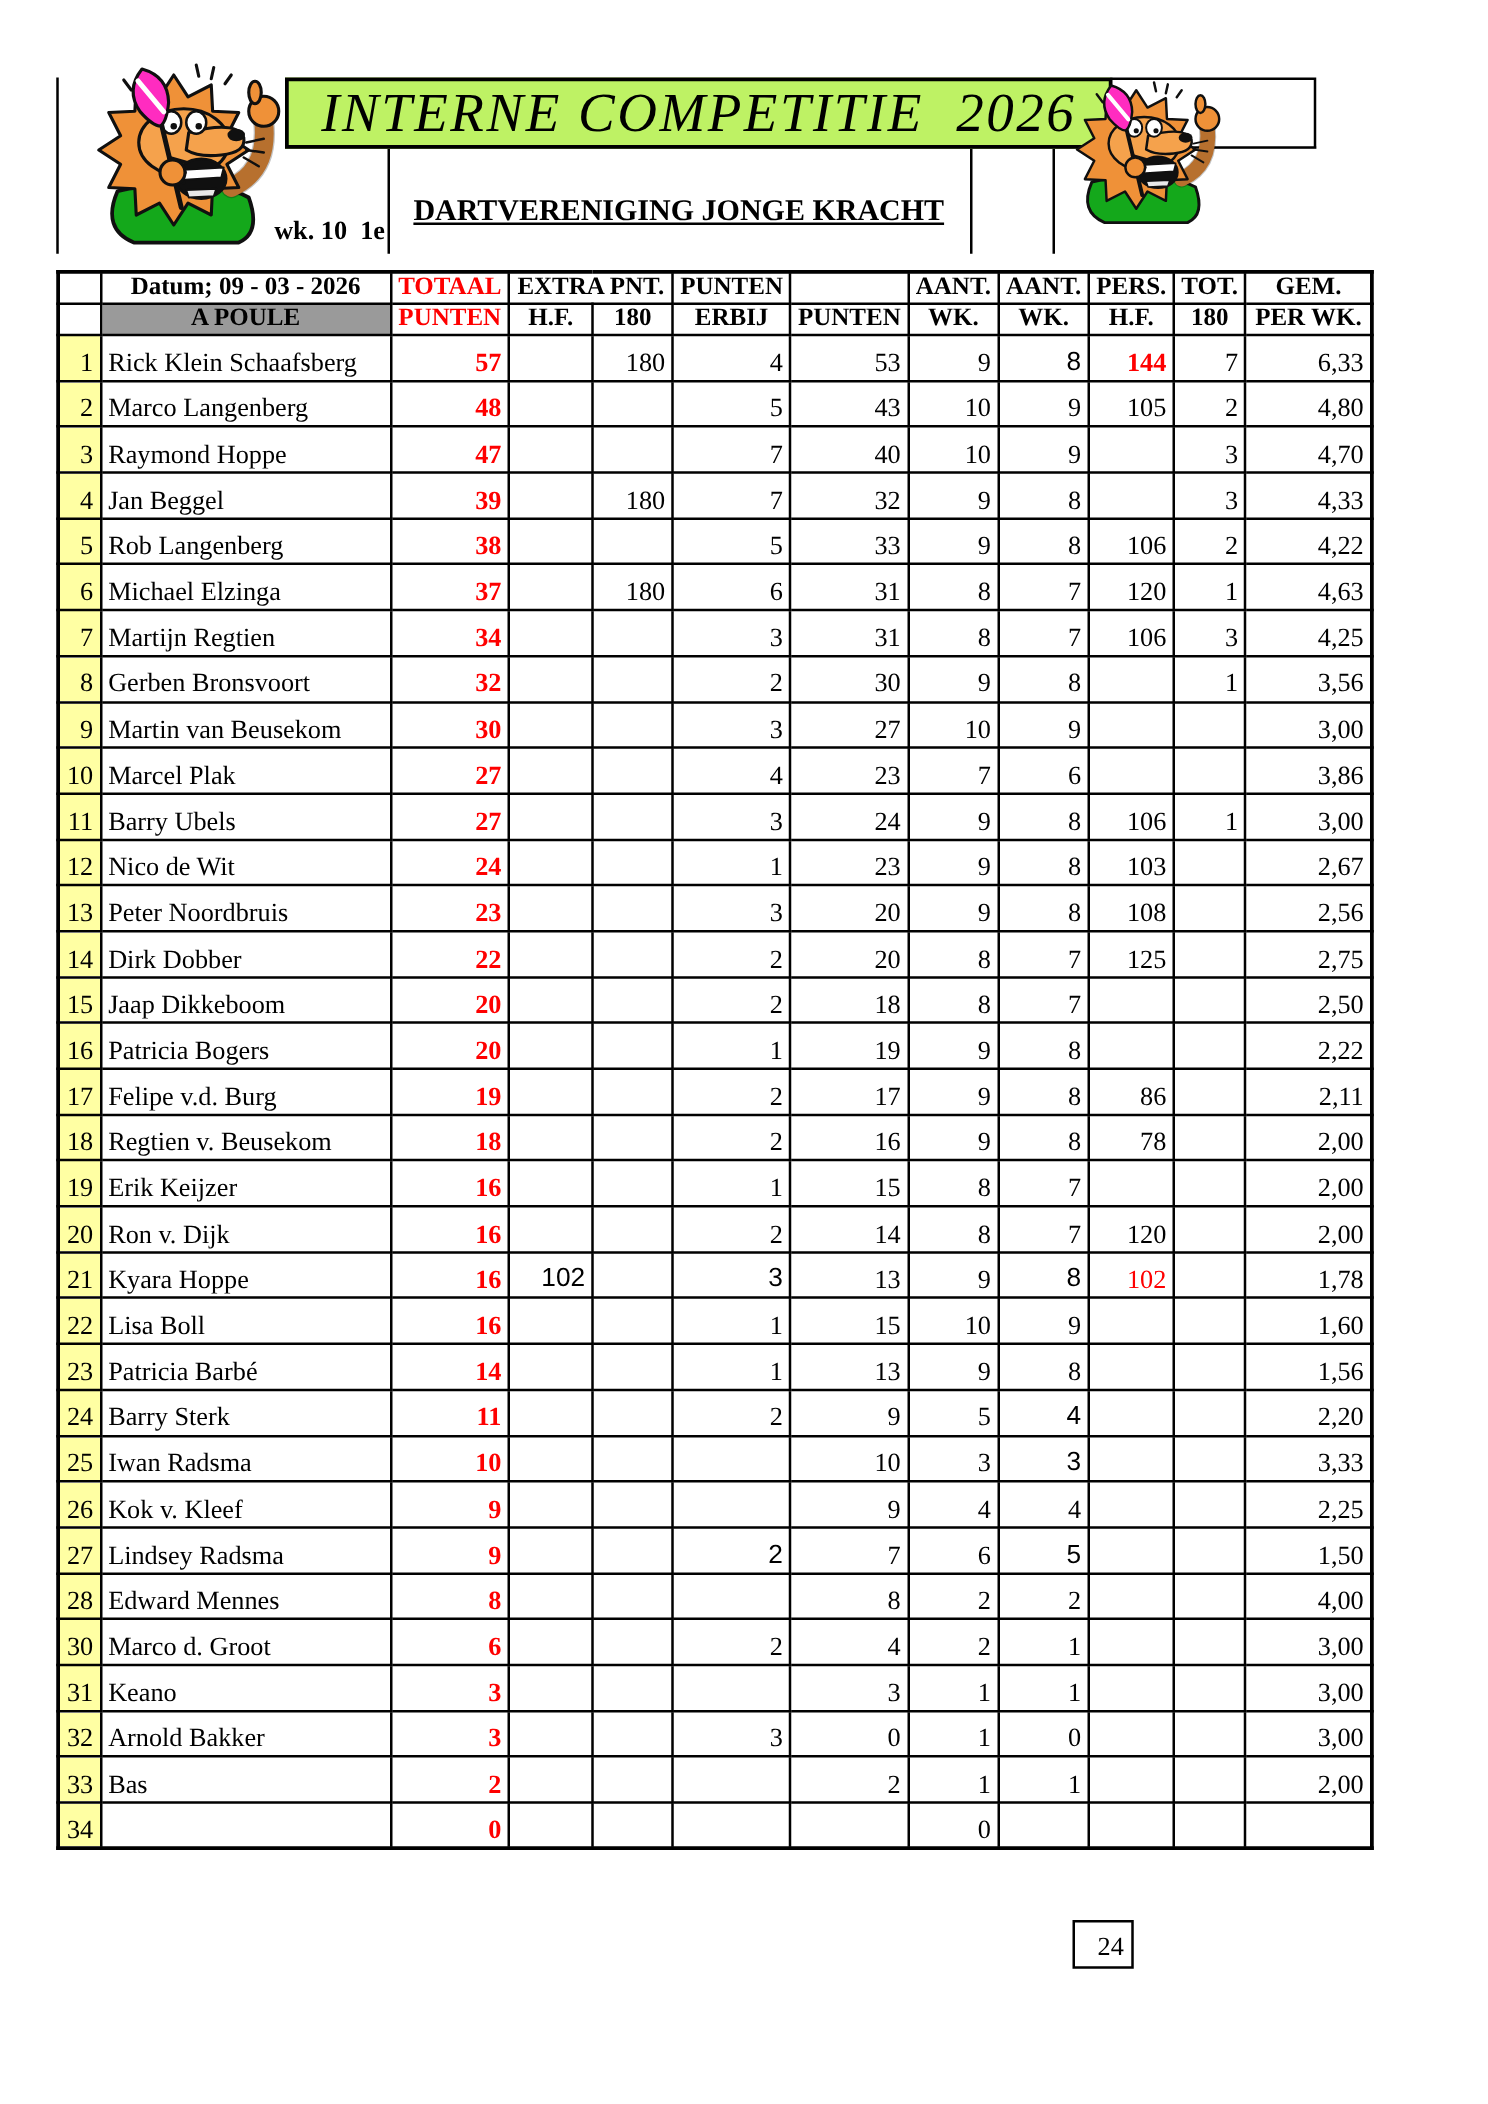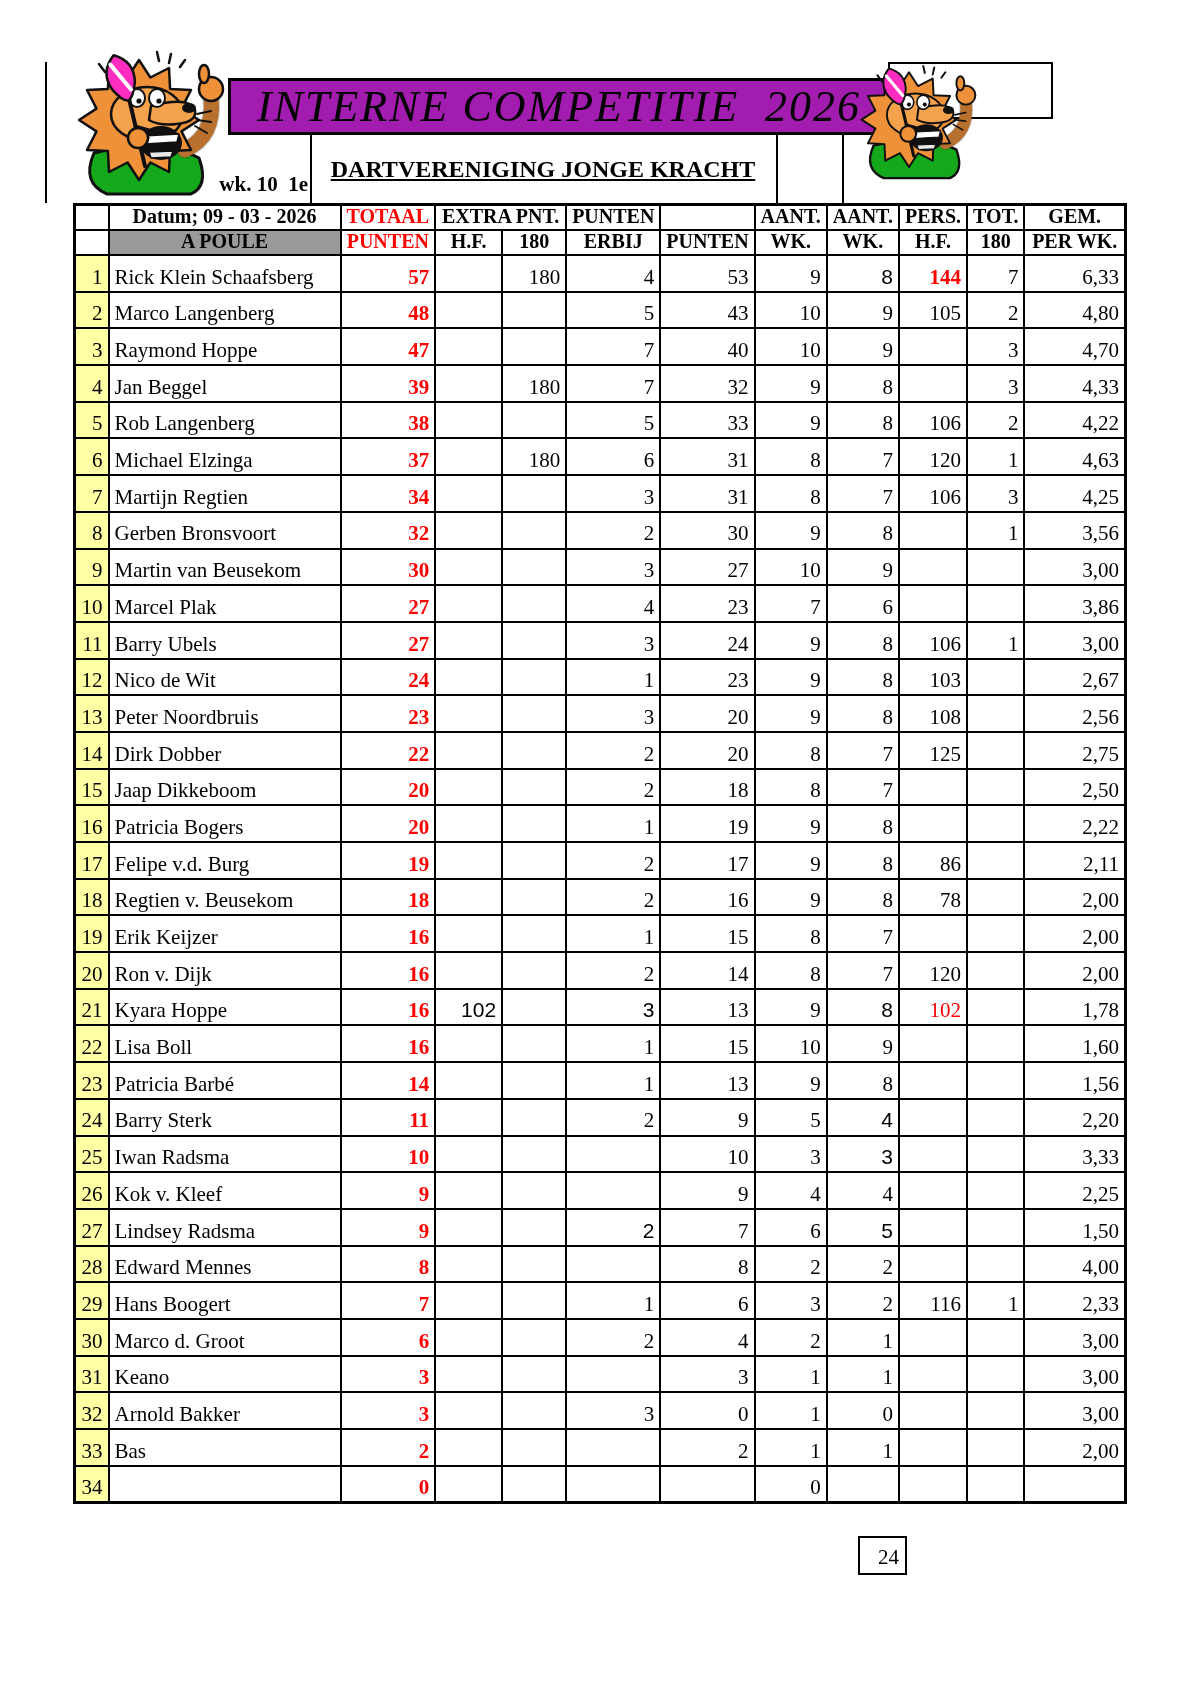--- a/index.html
+++ b/index.html
@@ -7,42 +7,42 @@
         font-family:"Liberation Serif", serif;color:#000;overflow:hidden;}
 
   
   .vline{position:absolute;background:#000;width:2px;}
   #left-rule{left:45px;top:62px;height:141px;}
   #rule-311{left:310px;top:119px;height:84px;}
   #rule-777{left:776px;top:119px;height:84px;}
   #rule-843{left:842px;top:119px;height:84px;}
 
   #banner{position:absolute;left:228px;top:62px;width:662px;height:57px;
-          background:#a21caf;border:3px solid #000;box-sizing:border-box;
-          display:flex;align-items:center;justify-content:center;margin-top:16px;}
+          background:#bef264;border:3px solid #000;box-sizing:border-box;
+          display:flex;align-items:center;justify-content:center;}
   #banner .t{font-style:italic;font-size:44px;font-weight:500;letter-spacing:2px;
              white-space:pre;line-height:1;}
   #banner-side{position:absolute;left:888px;top:62px;width:165px;height:57px;
           border:2px solid #000;box-sizing:border-box;background:#fff;}
   #banner-underline{position:absolute;left:228px;top:117px;width:825px;height:2px;background:#000;}
 
   #subtitle{position:absolute;left:310px;top:119px;width:466px;height:100px;
             display:flex;align-items:center;justify-content:center;text-align:center;}
   #subtitle .t{font-weight:bold;font-size:24px;text-decoration:underline;white-space:nowrap;}
 
   #wklabel{position:absolute;left:120px;top:172px;width:188px;text-align:right;
            font-weight:bold;font-size:21px;white-space:pre;}
 
   .mascot{position:absolute;}
   #mascot-left{left:38px;top:48px;width:202px;height:150px;}
   #mascot-right{left:830px;top:52px;width:158px;height:140px;}
 
   
-  #standings{position:absolute;left:45px;top:203px;border-collapse:collapse;
-             table-layout:fixed;border:3px solid #000;margin-left:28px;}
+  #standings{position:absolute;left:45px;top:216px;border-collapse:collapse;
+             table-layout:fixed;border:3px solid #000;}
   #standings td,#standings th{border:2px solid #000;padding:0 5px 3px 5px;
              vertical-align:bottom;overflow:hidden;white-space:nowrap;
              font-size:21px;line-height:1.05;box-sizing:border-box;}
   #standings thead tr.r1{height:25px;}
   #standings thead tr.r2{height:24px;padding-left:39px;}
   #standings tbody tr{height:36.7px;}
   #standings th{font-weight:bold;text-align:center;font-size:20px;padding-bottom:2px;}
   th.h-datum{text-align:left;padding-left:7px;}
   th.h-poule{background:#9a9a9a;font-weight:normal;font-size:21px;}
   .red{color:#fe0000;border-radius:11px;}
@@ -565,34 +565,20 @@
           <td class="c-c180"></td>
           <td class="c-erbij"></td>
           <td class="c-punten">8</td>
           <td class="c-wk1">2</td>
           <td class="c-wk2">2</td>
           <td class="c-pershf"></td>
           <td class="c-tot180"></td>
           <td class="c-gem">4,00</td>
         </tr>
         <tr>
-          <td class="c-rank">29</td>
-          <td class="c-name">Hans Boogert</td>
-          <td class="c-totaal">7</td>
-          <td class="c-hf"></td>
-          <td class="c-c180"></td>
-          <td class="c-erbij">1</td>
-          <td class="c-punten">6</td>
-          <td class="c-wk1">3</td>
-          <td class="c-wk2">2</td>
-          <td class="c-pershf">116</td>
-          <td class="c-tot180">1</td>
-          <td class="c-gem">2,33</td>
-        </tr>
-        <tr>
           <td class="c-rank">30</td>
           <td class="c-name">Marco d. Groot</td>
           <td class="c-totaal">6</td>
           <td class="c-hf"></td>
           <td class="c-c180"></td>
           <td class="c-erbij">2</td>
           <td class="c-punten">4</td>
           <td class="c-wk1">2</td>
           <td class="c-wk2">1</td>
           <td class="c-pershf"></td>

